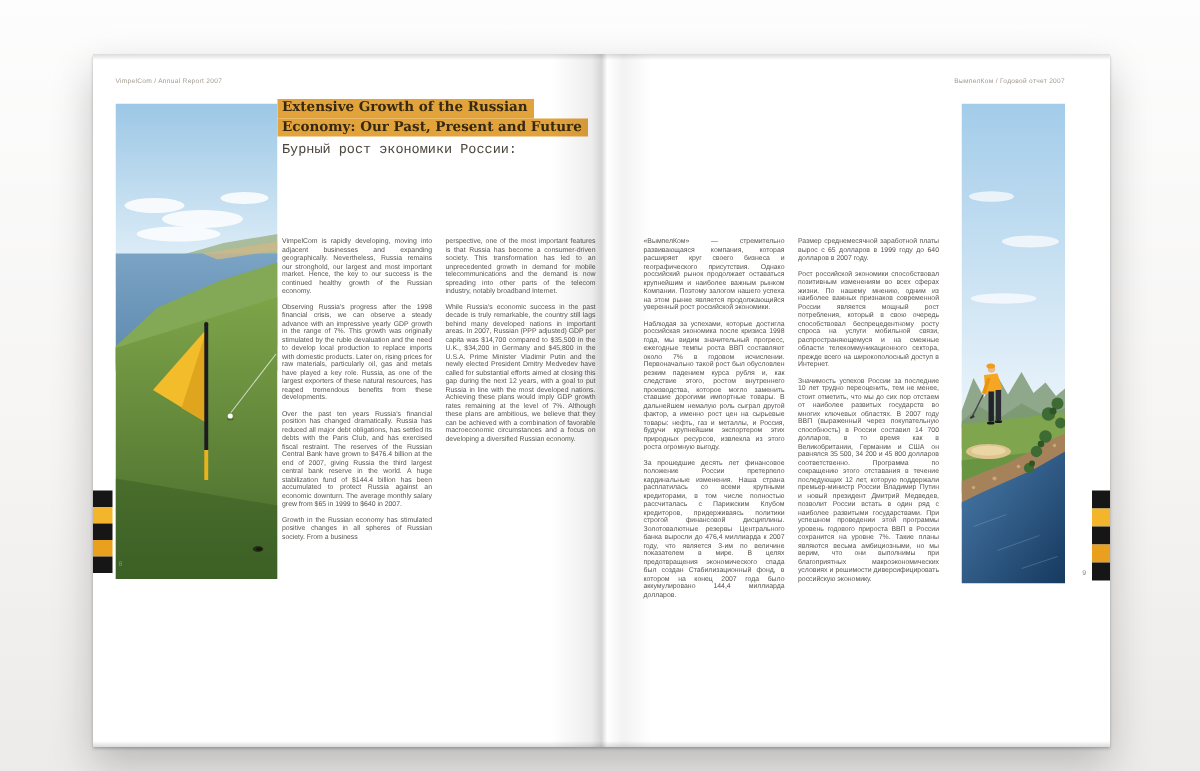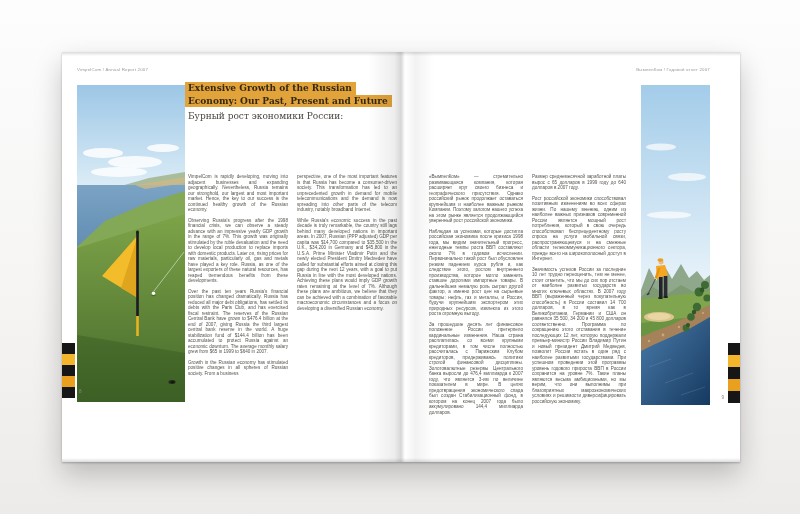--- a/index.html
+++ b/index.html
@@ -2,41 +2,41 @@
 <html><head>
 <meta charset="utf-8">
 <style>
   html,body{margin:0;padding:0;}
   body{
     width:800px;height:514px;overflow:hidden;position:relative;
     background:linear-gradient(180deg,#fdfdfd 0%,#f6f5f4 55%,#ecebea 100%);
     font-family:"Liberation Sans",sans-serif;
   }
   .spread{
-    position:absolute;left:62px;top:52px;width:678px;height:410px;background:#fff;
+    position:absolute;left:62px;top:36px;width:678px;height:462px;background:#fff;
     box-shadow:0 1px 2px rgba(0,0,0,.25),0 12px 26px rgba(0,0,0,.22);
   }
   .spread::before{content:"";position:absolute;left:0;top:0;width:100%;height:4px;
     background:linear-gradient(180deg,rgba(0,0,0,.14),rgba(0,0,0,0));pointer-events:none;}
   .spread::after{content:"";position:absolute;left:0;bottom:0;width:100%;height:4px;
     background:linear-gradient(0deg,rgba(0,0,0,.14),rgba(0,0,0,0));pointer-events:none;}
   .page{position:absolute;top:0;height:100%;width:339px;}
   .page.left{left:0;} .page.right{left:339px;}
   .gutter{position:absolute;left:306px;top:0;width:66px;height:100%;pointer-events:none;
     background:linear-gradient(to right,rgba(0,0,0,0) 0%,rgba(0,0,0,.07) 40%,rgba(0,0,0,.16) 50%,rgba(255,255,255,.0) 56%,rgba(0,0,0,.05) 72%,rgba(0,0,0,0) 100%);}
   .running-header{position:absolute;top:15px;font-size:4.4px;letter-spacing:.2px;color:#a09a91;}
   .rh-left{left:15px;} .rh-right{right:30px;text-align:right;}
   .illu{position:absolute;display:block;}
   .illu-left{left:15px;top:33px;width:108px;height:317px;}
   .illu-right{left:240px;top:33px;width:69px;height:320px;}
   .title-block{position:absolute;left:123px;top:30px;width:210px;}
   .hl-line{display:table;background:#E2A33B;color:#352914;
     font:700 9px/10.5px "DejaVu Serif",serif;padding:1px 4px 1px 3px;white-space:nowrap;}
   .sub{font:400 9px/10.5px "DejaVu Serif",serif;color:#4b453d;padding-left:3px;white-space:nowrap;}
-  .sub.first{margin-top:4px;}
+  .sub.first{margin-top:4px;font-family:Liberation Mono, monospace;}
   .body-cols{position:absolute;top:122px;display:flex;}
   .bc-left{left:126px;width:209px;gap:9px;}
   .bc-right{left:28px;width:197px;gap:9px;}
   .col{flex:1 1 0;}
   .col p{margin:0 0 5px 0;font-size:4.6px;line-height:5.5px;text-align:justify;color:#57534c;}
   .strip{position:absolute;display:flex;flex-direction:column;}
   .strip-left{left:0;top:291px;width:13px;}
   .strip-right{right:0;top:291px;width:12px;}
   .sq{width:100%;height:11px;}
   .strip-right .sq{height:12px;}

